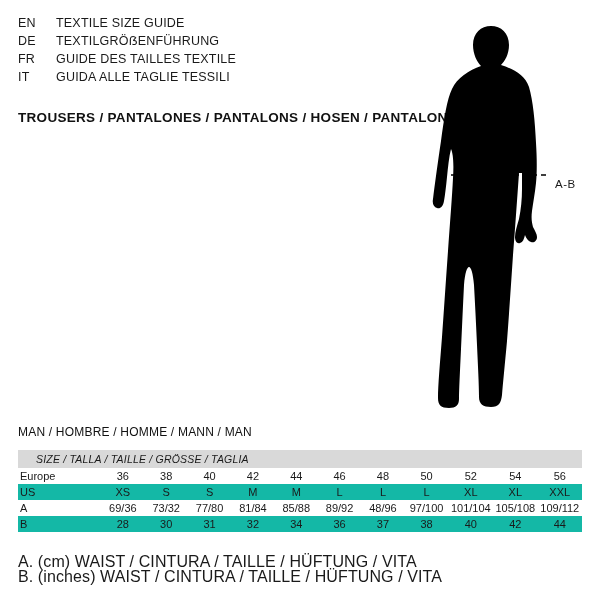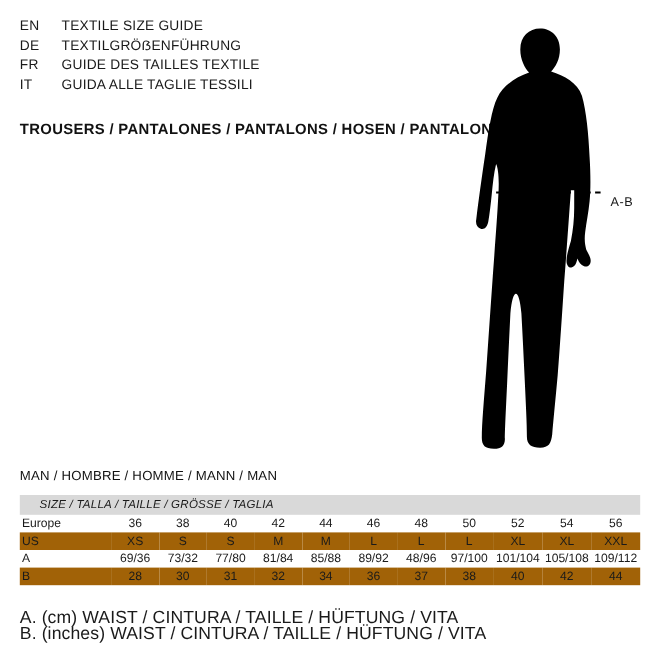--- a/index.html
+++ b/index.html
@@ -101,21 +101,21 @@
     color: #1a1a1a;
     white-space: nowrap;
   }
   .size-table tr.header-row td {
     background: #d9d9d9;
     font-size: 10.5px;
     padding: 3px 0 3px 0;
     letter-spacing: 0.2px;
   }
   .size-table tr.shaded td {
-    background: #a16207;
+    background: #14b8a6;
   }
   .size-table td.label-col {
     width: 86px;
     padding-left: 2px;
   }
   .size-table td.val {
     width: 45px;
     text-align: center;
   }
   .size-table tr.header-row td.label-col {

